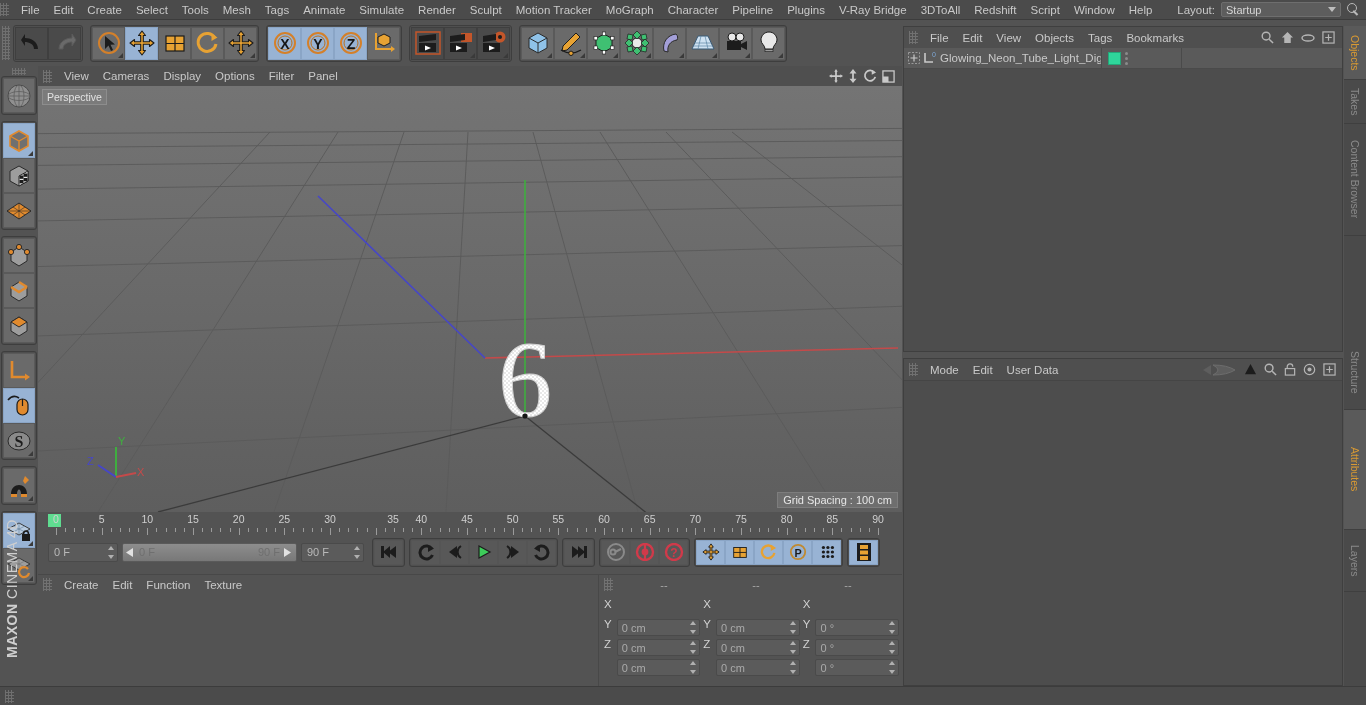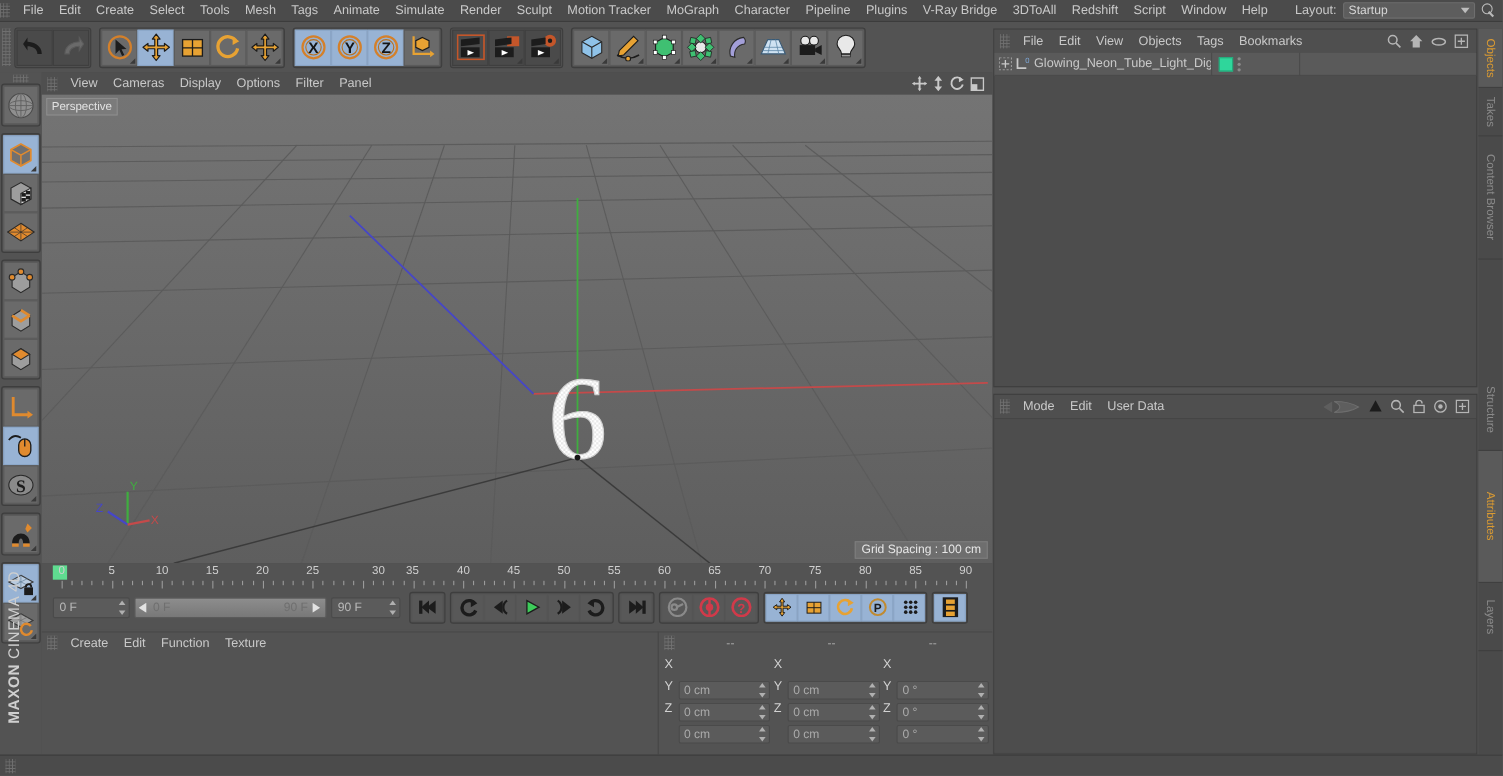--- a/index.html
+++ b/index.html
@@ -647,22 +647,22 @@
   <div id="timeline">
     <div id="tl-ruler">
       <div id="tl-green"></div>
       <div id="tl-numbers">
           <span class="tk" style="left: 8px;">0</span>
           <span class="tk" style="left: 53.6667px;">5</span>
           <span class="tk" style="left: 99.3333px;">10</span>
           <span class="tk" style="left: 145px;">15</span>
           <span class="tk" style="left: 190.667px;">20</span>
           <span class="tk" style="left: 236.333px;">25</span>
-          <span class="tk" style="left: 296px;">30</span>
-          <span class="tk" style="left: 327px;">35</span>
+          <span class="tk" style="left: 282px;">30</span>
+          <span class="tk" style="left: 345px;">35</span>
           <span class="tk" style="left: 373.333px;">40</span>
           <span class="tk" style="left: 419px;">45</span>
           <span class="tk" style="left: 464.667px;">50</span>
           <span class="tk" style="left: 510.333px;">55</span>
           <span class="tk" style="left: 556px;">60</span>
           <span class="tk" style="left: 601.667px;">65</span>
           <span class="tk" style="left: 647.333px;">70</span>
           <span class="tk" style="left: 693px;">75</span>
           <span class="tk" style="left: 738.667px;">80</span>
           <span class="tk" style="left: 784.333px;">85</span>

